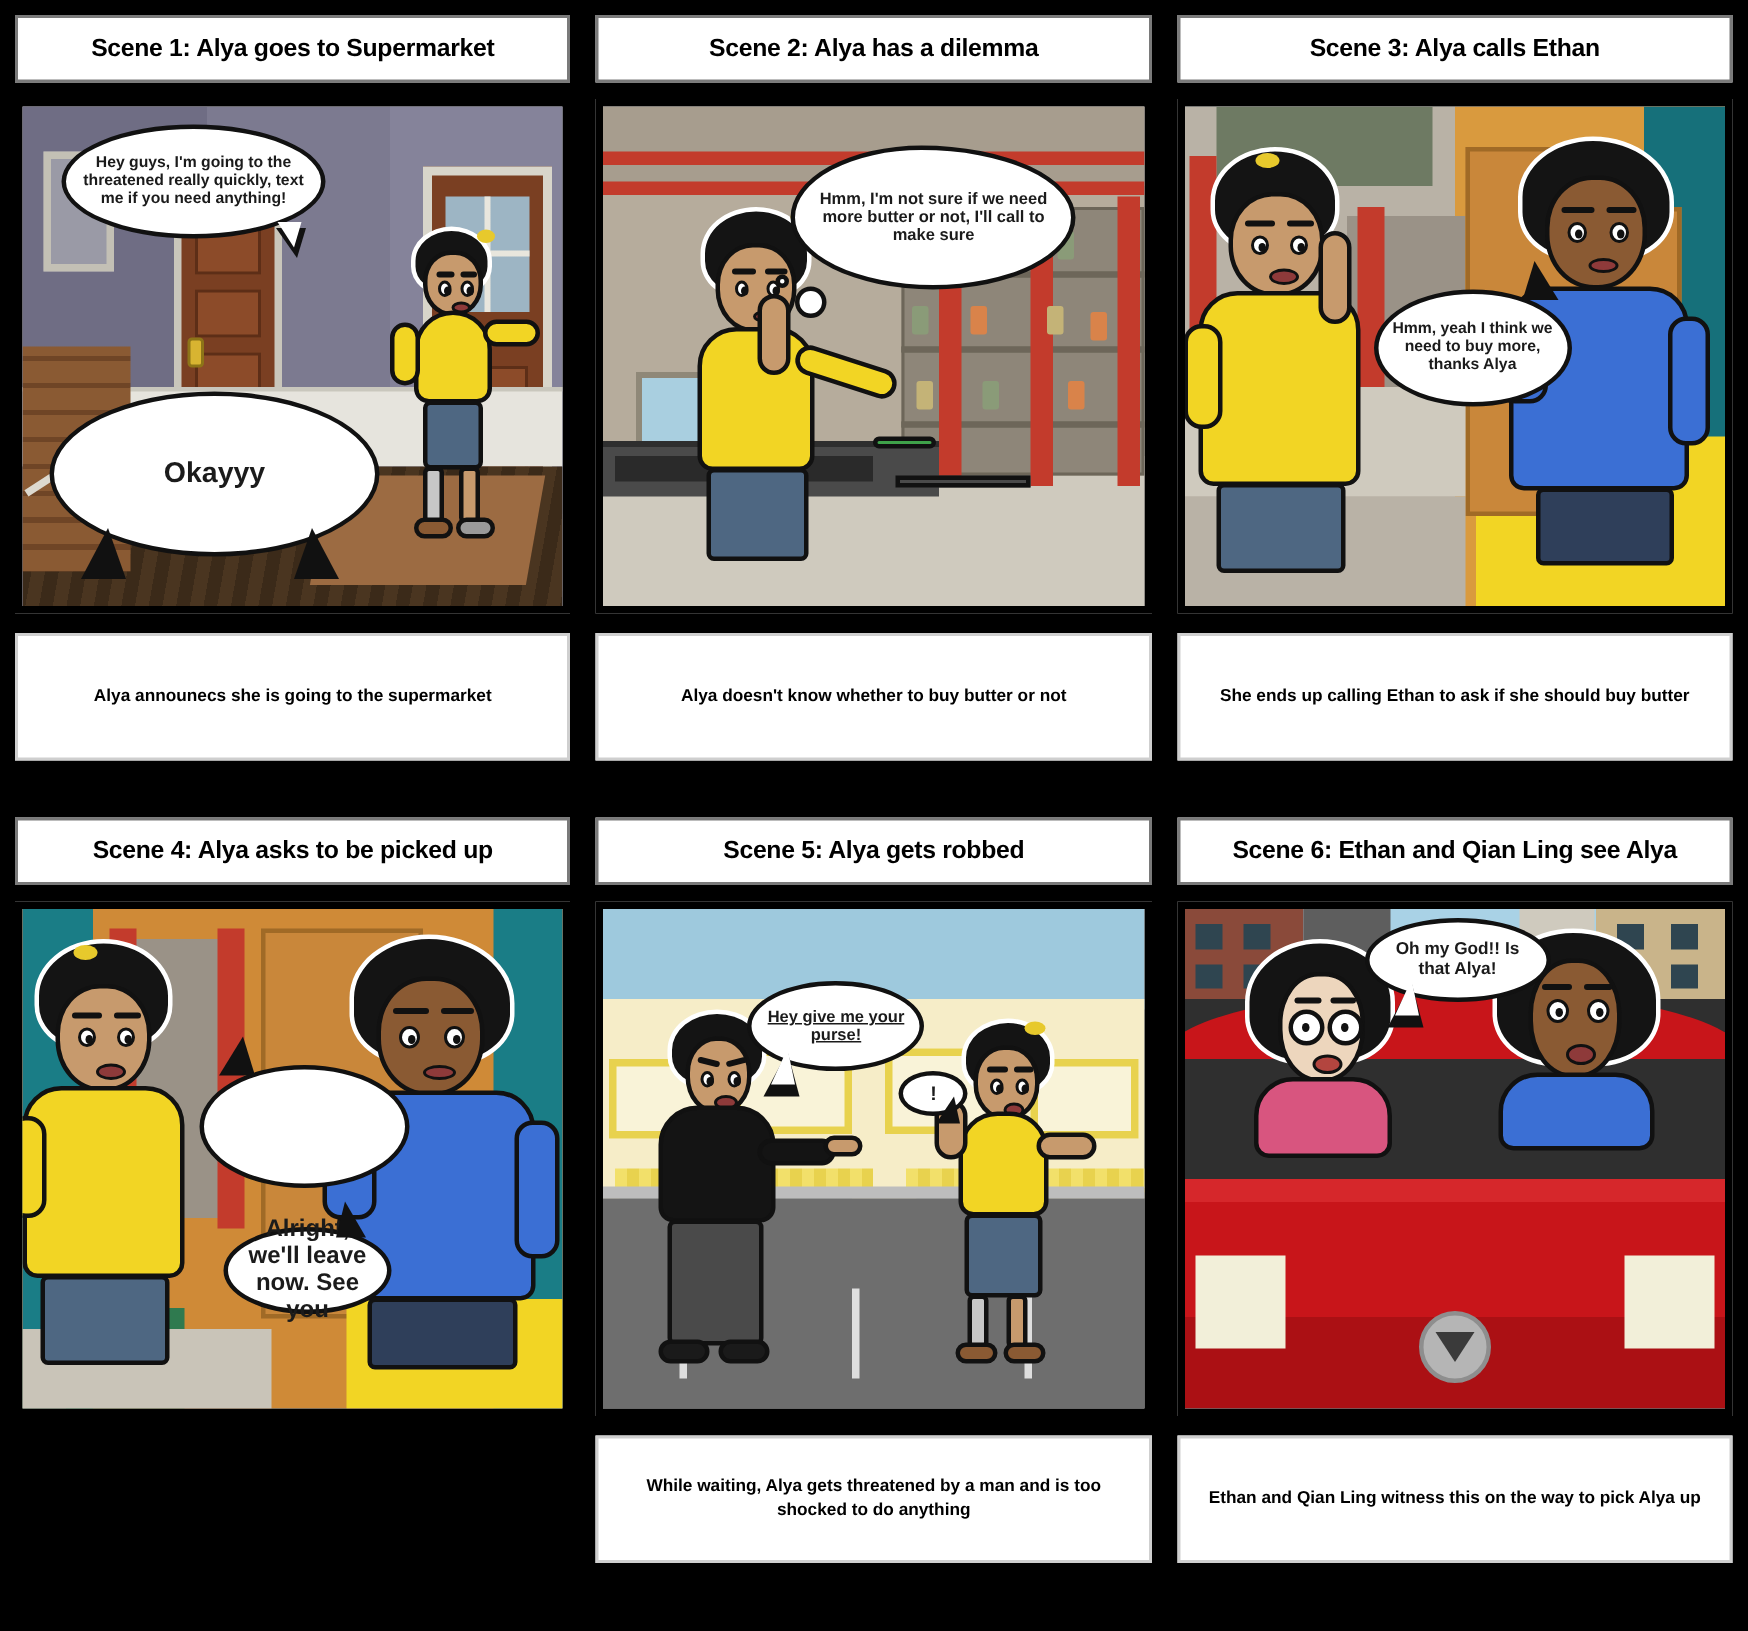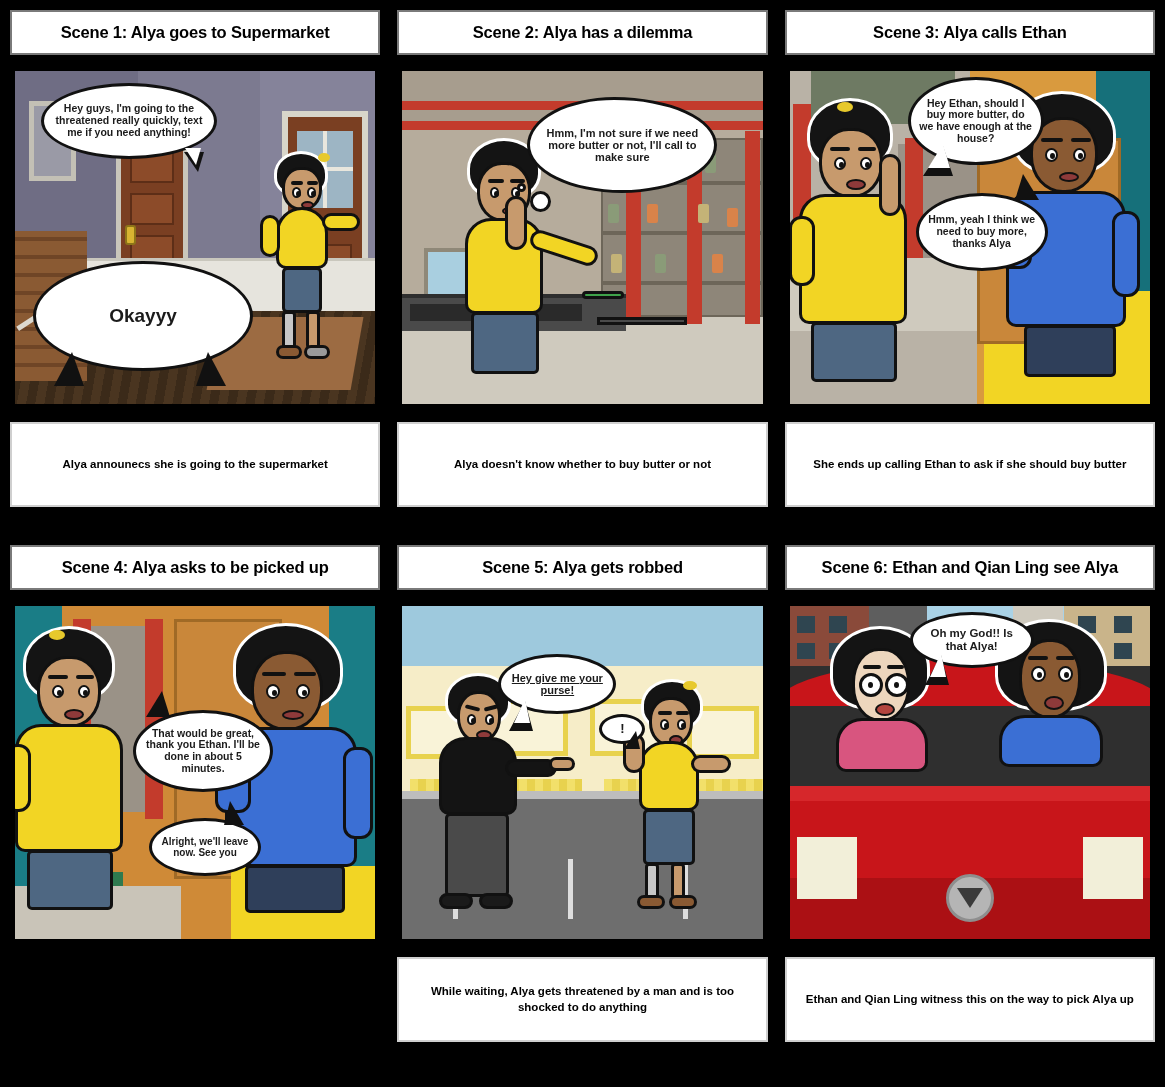--- a/index.html
+++ b/index.html
@@ -386,25 +386,20 @@
                 </div>
               <div class="mouth" style="left:26px;top:52px;width:20px;height:10px;"></div>
             </div>
             <div class="torso" style="left:0;top:100px;width:120px;height:136px;background:#3b6fd4;"></div>
             <div class="arm" style="left:-8px;top:114px;width:34px;height:64px;background:#3b6fd4;"></div>
             <div class="arm" style="left:106px;top:120px;width:28px;height:86px;background:#3b6fd4;"></div>
             <div class="legs" style="left:18px;top:234px;width:92px;height:52px;background:#2f3f5a;"></div>
           </div>
         </div>
 
-        <div class="bubble" style="left:118px;top:6px;width:136px;height:88px;font-size:10.5px;">
-          <span>Hey Ethan, should I buy more butter, do we have enough at the house?</span>
-          <span class="tail" style="left:12px;top:66px;border-width:0 10px 30px 20px;border-color:transparent transparent #111 transparent;"></span>
-          <span class="tail" style="left:17px;top:64px;border-width:0 7px 24px 15px;border-color:transparent transparent #fff transparent;"></span>
-        </div>
 
         <div class="bubble" style="left:126px;top:122px;width:132px;height:78px;font-size:10.5px;">
           <span>Hmm, yeah I think we need to buy more, thanks Alya</span>
           <span class="tail" style="right:6px;top:-22px;border-width:26px 8px 0 16px;border-color:#111 transparent transparent transparent;transform:rotate(180deg);"></span>
         </div>
       </div>
 
       <div class="caption">She ends up calling Ethan to ask if she should buy butter</div>
     </div>
   </div>
@@ -462,25 +457,24 @@
             </div>
             <div class="torso" style="left:0;top:104px;width:132px;height:140px;background:#3b6fd4;"></div>
             <div class="arm" style="left:-10px;top:120px;width:36px;height:70px;background:#3b6fd4;"></div>
             <div class="arm" style="left:118px;top:124px;width:30px;height:92px;background:#3b6fd4;"></div>
             <div class="legs" style="left:20px;top:242px;width:100px;height:48px;background:#2f3f5a;"></div>
           </div>
         </div>
 
 
         <div class="bubble" style="left:118px;top:104px;width:140px;height:82px;font-size:10.5px;">
-          <span>That would be great, thank you Ethan. I'll be done in about 5 minutes.</span>
           <span class="tail" style="left:10px;top:-22px;border-width:26px 16px 0 8px;border-color:#111 transparent transparent transparent;transform:rotate(180deg);"></span>
         </div>
 
-        <div class="bubble" style="left:134px;top:212px;width:112px;height:58px;font-size:10px;">
+        <div class="bubble" style="left:134px;top:212px;width:112px;height:58px;font-size:16px;">
           <span>Alright, we'll leave now. See you</span>
           <span class="tail" style="right:14px;top:-20px;border-width:24px 6px 0 14px;border-color:#111 transparent transparent transparent;transform:rotate(180deg);"></span>
         </div>
       </div>
 
     </div>
 
     <div class="cell">
       <div class="scene-title">Scene 5: Alya gets robbed</div>
 

